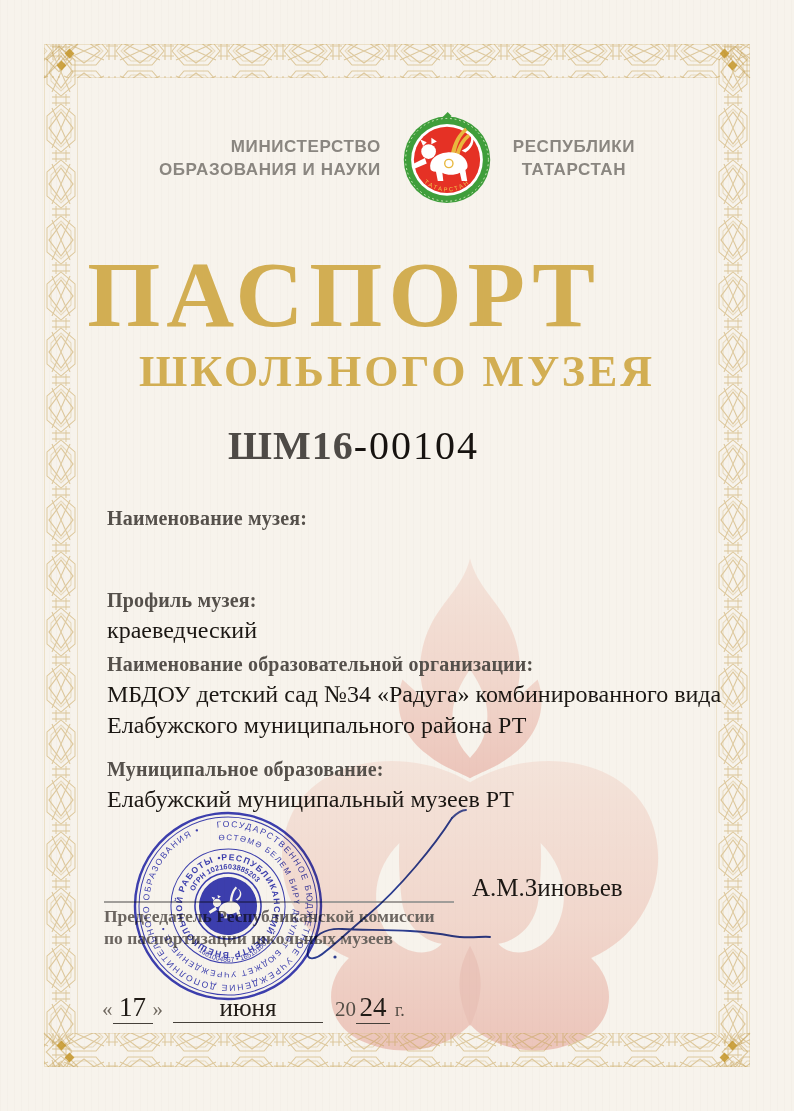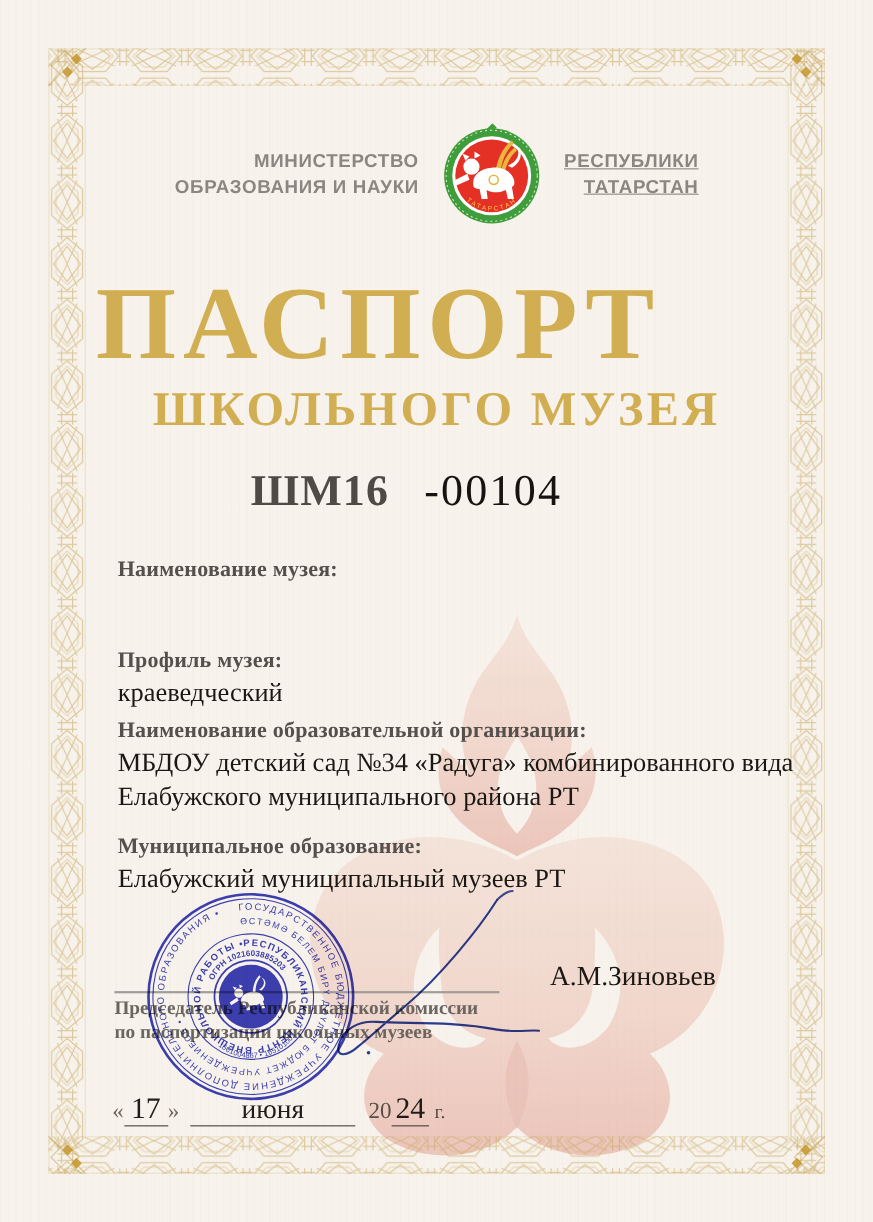--- a/index.html
+++ b/index.html
@@ -19,38 +19,38 @@
   
   .header{
     position:absolute;left:0;top:112px;width:794px;
     display:flex;justify-content:center;align-items:center;gap:20px;
     font-family:"Liberation Sans", sans-serif;
   }
   .ministry{
     color:#8a8680;font-weight:bold;font-size:17px;line-height:23px;letter-spacing:.6px;
   }
   .ministry.left{text-align:right;}
-  .ministry.right{text-align:right;text-decoration:underline;}
+  .ministry.right{text-align:center;}
 
   
   .title-main{
     position:absolute;left:0;top:244px;width:688px;text-align:center;
     font-weight:bold;font-size:94px;line-height:100px;letter-spacing:6px;
     color:#d2ae53;
   }
   .title-sub{
     position:absolute;left:0;top:348px;width:794px;text-align:center;
     font-weight:bold;font-size:44px;line-height:48px;letter-spacing:3px;
     color:#d2ae53;
   }
 
   
   .number{
     position:absolute;left:228px;top:422px;
-    display:flex;align-items:baseline;gap:32px;
+    display:flex;align-items:baseline;
   }
   .number .series{font-weight:bold;font-size:40px;color:#4e4a46;letter-spacing:1px;}
   .number .value{font-weight:normal;font-size:40px;color:#171310;letter-spacing:2px;}
 
   
   .field-label{
     position:absolute;left:107px;width:640px;
     font-weight:bold;font-size:20px;line-height:24px;color:#55504b;letter-spacing:.2px;
   }
   .field-value{
@@ -58,21 +58,21 @@
     font-size:24px;line-height:31px;color:#1b1713;
   }
 
   
   .sig-line{
     position:absolute;left:104px;top:901px;width:350px;height:0;
     border-top:2.5px solid #a09d99;
   }
   .sig-name{
     position:absolute;left:472px;top:874px;
-    font-size:25px;color:#1c1814;margin-left:28px;
+    font-size:25px;color:#1c1814;
   }
   .sig-role{
     position:absolute;left:104px;top:906px;width:420px;
     font-weight:bold;font-size:17.5px;line-height:21.5px;color:#6b6560;
   }
 
   
   .date-row{
     position:absolute;left:102px;top:952px;
     display:flex;align-items:baseline;

